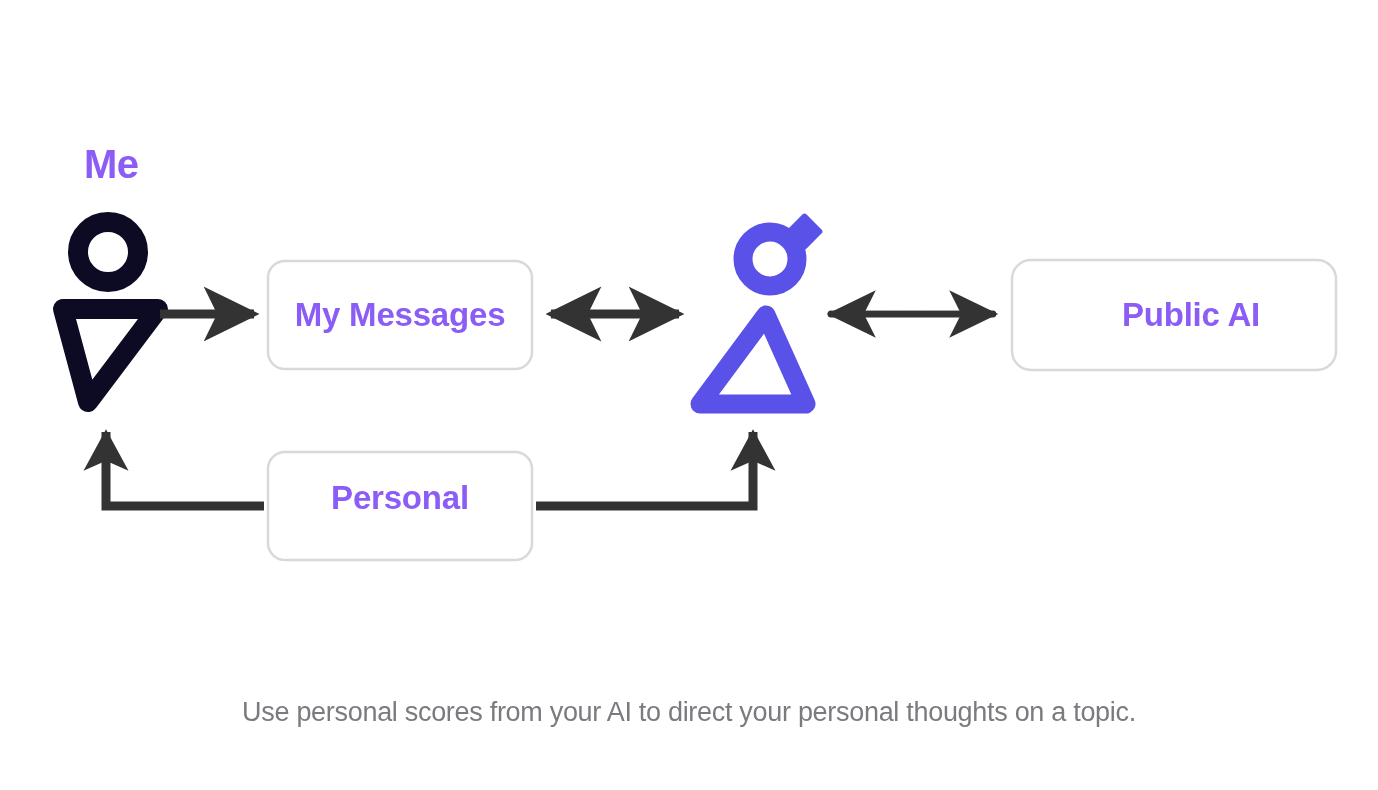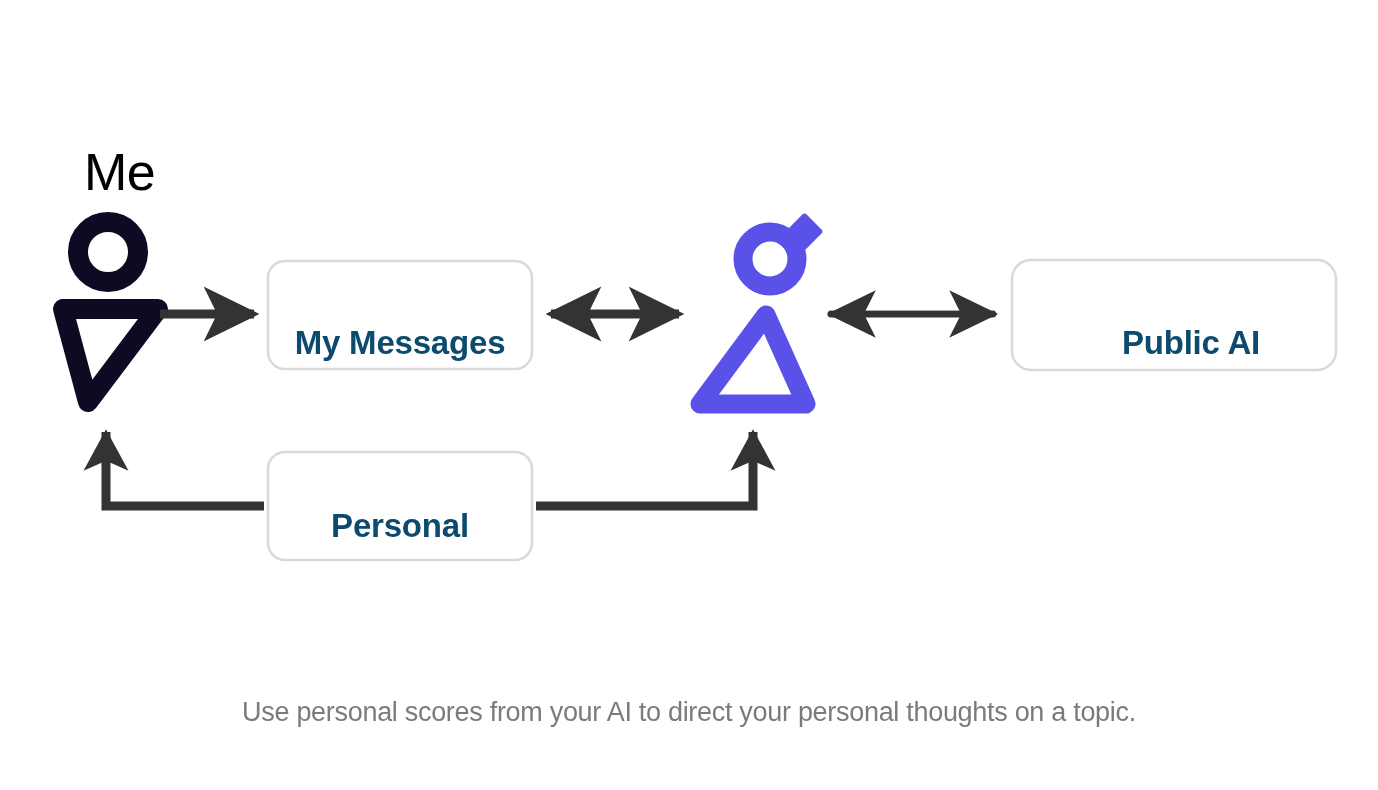--- a/index.html
+++ b/index.html
@@ -27,30 +27,29 @@
     width: 1378px;
     height: 790px;
   }
   .node-label {
     position: absolute;
     display: flex;
     align-items: center;
     justify-content: center;
     text-align: center;
     font-weight: bold;
-    color: #0c4a6e;
+    color: #8b5cf6;
     letter-spacing: -0.2px;
     pointer-events: none;
-    margin-top: 28px;
   }
   .heading {
     position: absolute;
-    font-weight: normal;
-    color: #000000;
-    font-size: 52px;
+    font-weight: bold;
+    color: #8b5cf6;
+    font-size: 40px;
     letter-spacing: -0.5px;
     white-space: nowrap;
   }
   .caption {
     position: absolute;
     left: 0;
     width: 1378px;
     text-align: center;
     color: #7b7b7f;
     font-size: 27px;

